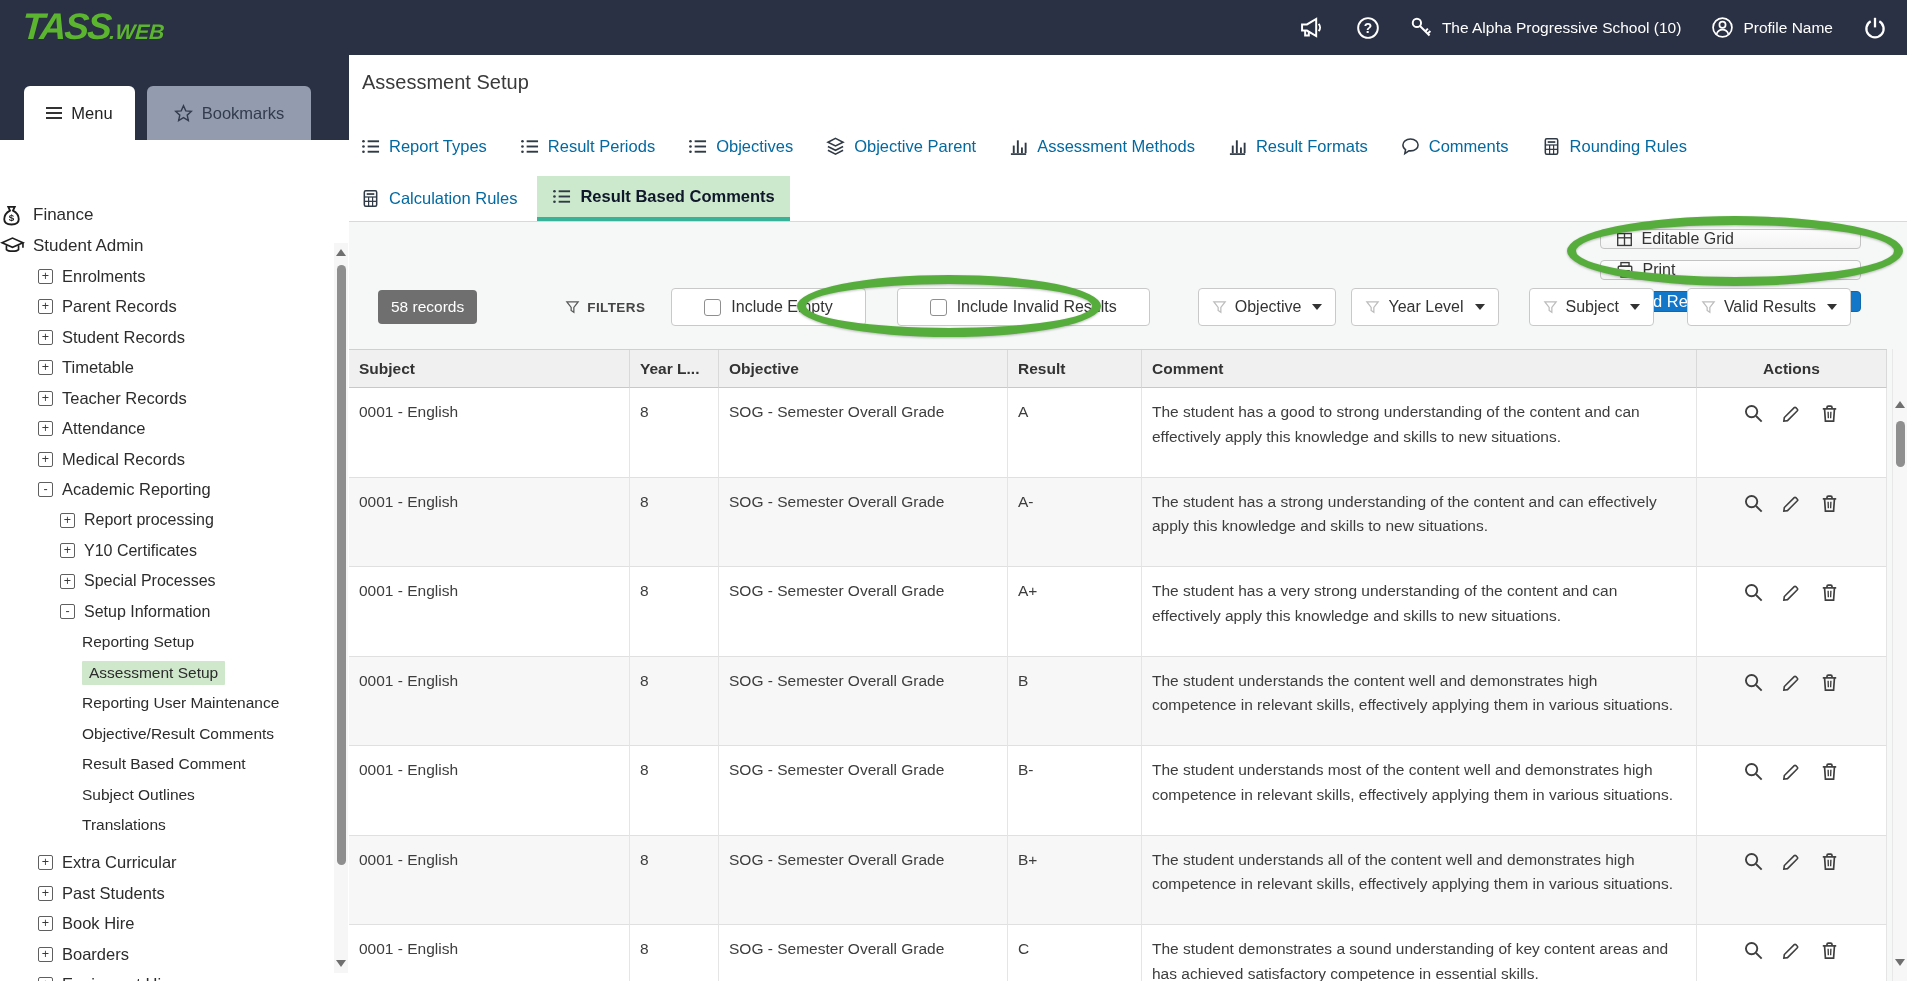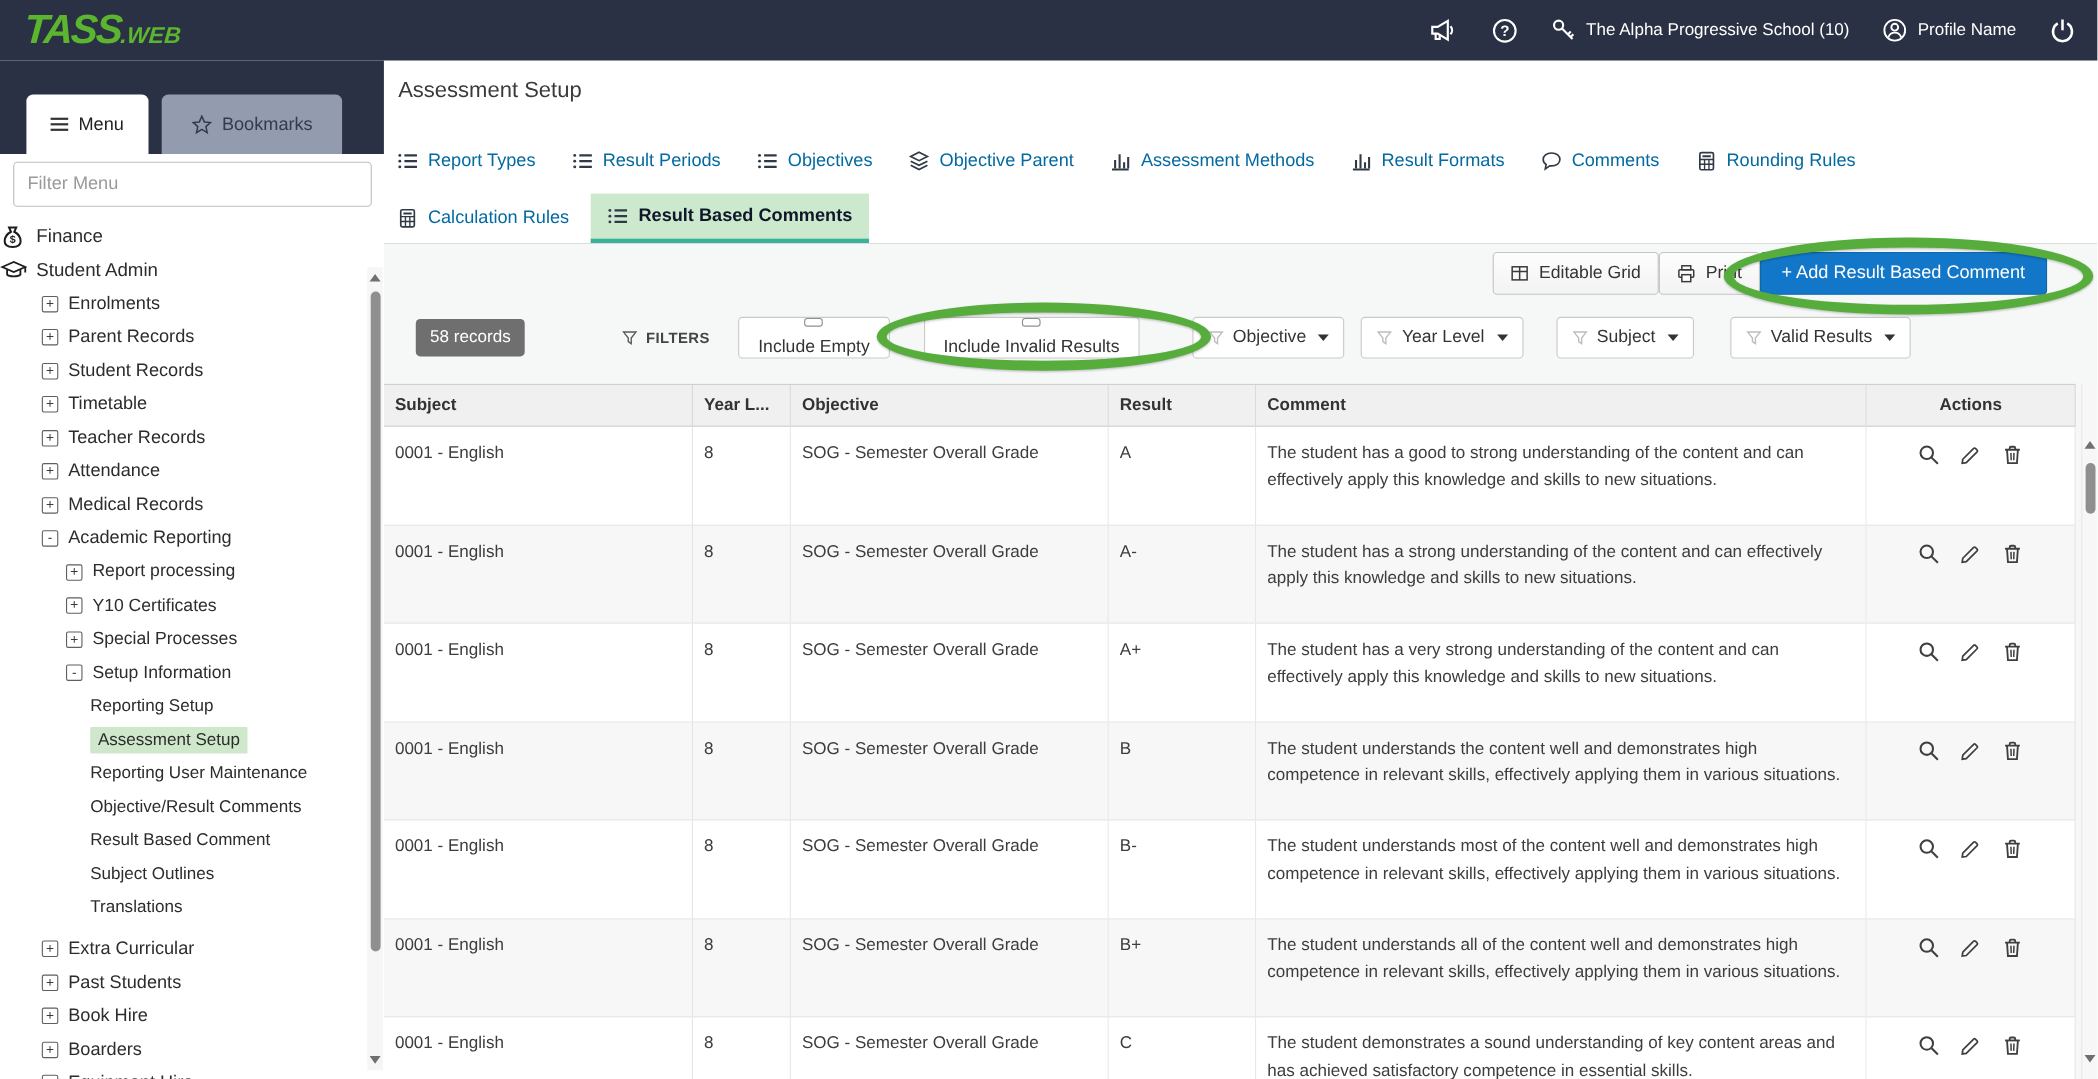--- a/index.html
+++ b/index.html
@@ -59,35 +59,35 @@
   .tab { display: flex; align-items: center; gap: 9px; font-size: 16.5px; color: #0369a1; cursor: pointer; white-space: nowrap; }
   .tabrow2 .tab { align-self: center; }
   .tab.active { align-self: stretch; background: #cde9cd; padding: 0 15px; border-bottom: 4px solid #38b299;
                 font-weight: bold; color: #0f172a; }
   .tab .ico { color: #2f3a46; }
 
   .divider { position: absolute; left: 0; top: 166px; width: 1558px; height: 1px; background: #d9d9d9; }
   .content-bg { position: absolute; left: 0; top: 167px; width: 1558px; height: 759px; background: #f6f7f7; }
 
   
-  .toolbar { position: absolute; top: 174px; right: 46px; height: 39px; display: flex; z-index: 2; }
+  .toolbar { position: absolute; top: 174px; right: 46px; height: 39px; display: flex; gap: 11px; z-index: 2; flex-direction: column; }
   .btn { display: flex; align-items: center; gap: 9px; border-radius: 4px; font-size: 16px; cursor: pointer;
          padding: 0 15px; height: 39px; }
   .btn-light { background: linear-gradient(#fdfdfd, #f3f3f3); border: 1px solid #c3c3c3; color: #333; }
   .btn-light .ico { color: #3a3a3a; }
   .btn-primary { background: #1377c9; border: 1px solid #0f67ae; color: #fff; font-size: 16.5px; padding: 0 19px; }
 
   
   .filterbar { position: absolute; top: 233px; left: 29px; height: 38px; display: flex; align-items: center; z-index: 2; }
   .records-badge { background: #6f6f6f; color: #fff; border-radius: 4px; padding: 8px 13px; font-size: 15.5px; }
   .filters-label { display: flex; align-items: center; gap: 7px; margin-left: 88px; font-size: 13.5px; font-weight: bold;
                    color: #454545; letter-spacing: .4px; }
   .filters-label .ico { color: #5a5a5a; }
   .chk-btn { display: flex; align-items: center; gap: 10px; background: #fff; border: 1px solid #c9c9c9; border-radius: 4px;
-             height: 38px; padding: 0 17px; font-size: 16px; color: #333; cursor: pointer; flex-direction: column; }
+             height: 38px; padding: 0 32px; font-size: 16px; color: #333; cursor: pointer; }
   .chk-btn .cbx { width: 17px; height: 17px; border: 1.5px solid #8f8f8f; border-radius: 3px; background: #fff; }
   .mL26 { margin-left: 26px; } .mL31 { margin-left: 31px; } .mL48 { margin-left: 48px; }
   .mL15 { margin-left: 15px; } .mL30 { margin-left: 30px; } .mL33 { margin-left: 33px; }
   .dd-btn { display: flex; align-items: center; gap: 8px; background: #fff; border: 1px solid #c9c9c9; border-radius: 4px;
             height: 38px; padding: 0 13px; font-size: 16px; color: #333; cursor: pointer; }
   .dd-btn .ico { color: #bdbdbd; }
   .caret { width: 0; height: 0; border-left: 5px solid transparent; border-right: 5px solid transparent;
            border-top: 6px solid #333; margin-left: 3px; }
 
   
@@ -269,21 +269,20 @@
         <span>Menu</span>
       </div>
       <div class="side-tab tab-bookmarks">
         <svg class="ico" width="19" height="19">
             <use href="#sym-star"></use>
           </svg>
         <span>Bookmarks</span>
       </div>
     </div>
 
-    <input class="filter-input" type="text" placeholder="Filter Menu" style="">
 
     <nav class="tree">
       <div class="tree-item lv0">
         <span class="tree-ico">
             <svg class="ico" width="23" height="23">
               <use href="#sym-moneybag"></use>
             </svg>
           </span>
         <span>Finance</span>
       </div>

